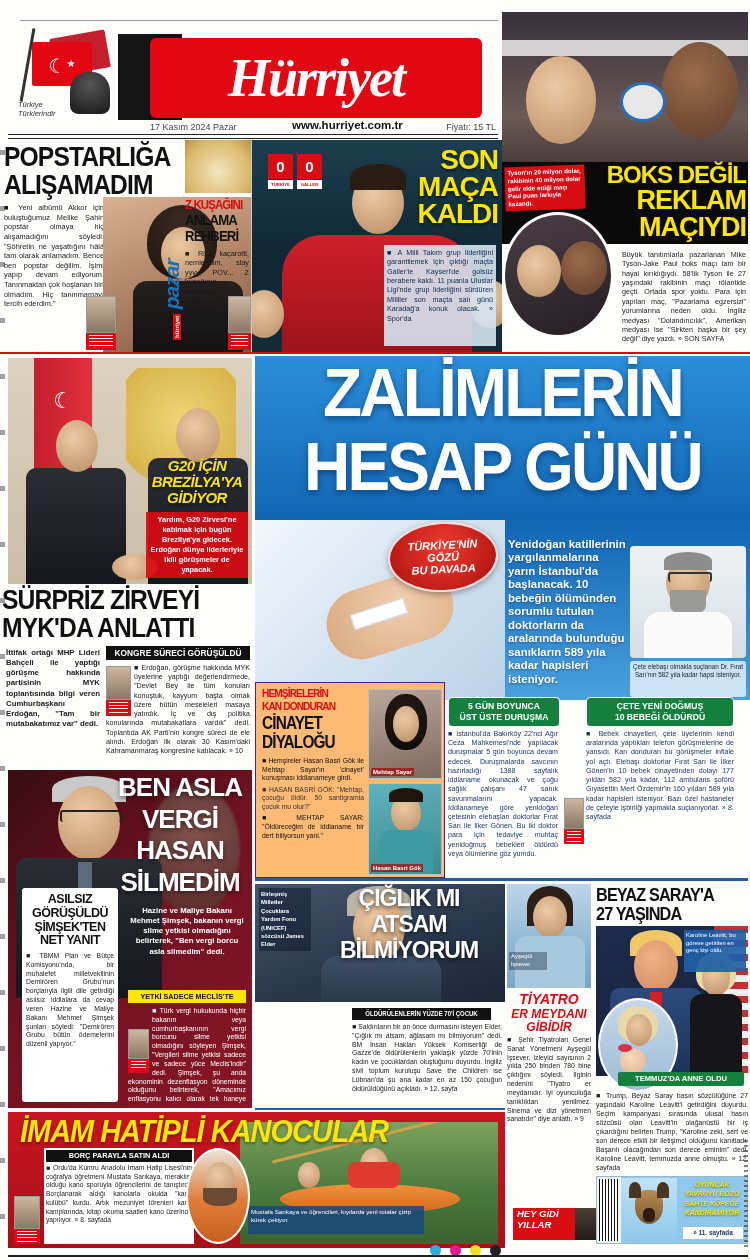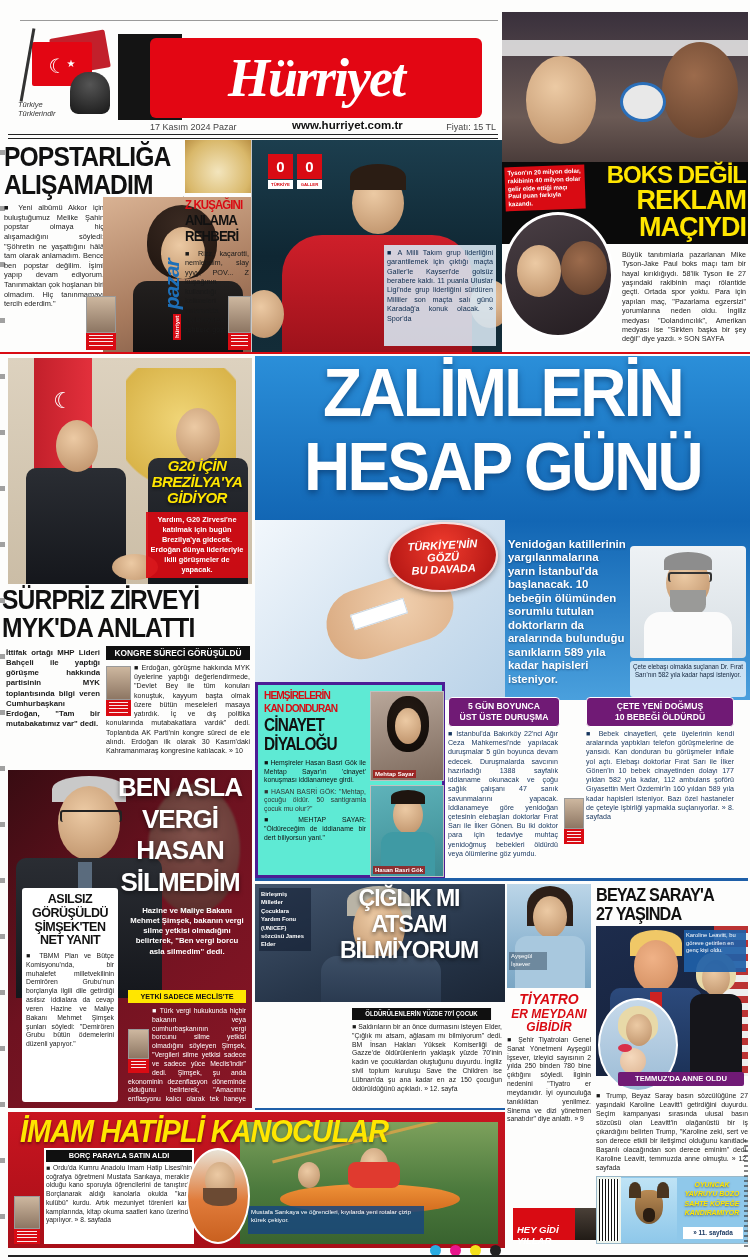--- a/index.html
+++ b/index.html
@@ -11,21 +11,21 @@
   .hl{font-weight:bold;letter-spacing:-1px;}
   .cx{transform:scaleX(.88);transform-origin:left top;}
   .cxc{transform:scaleX(.94);transform-origin:center top;}
   .head{border-radius:50%;background:radial-gradient(circle at 42% 35%,#eccaa4,#b98c64);}
   .suit{background:linear-gradient(180deg,#2a2d33,#15171c);border-radius:10px 10px 0 0;}
   .colphoto{position:absolute;}
   .cp-img{height:68%;background:linear-gradient(180deg,#cdb79f,#8d7663);border:1px solid #9a9a9a;box-sizing:border-box;}
   .cp-plate{height:32%;background:#d90b13;position:relative;}
   .cp-plate::after{content:"";position:absolute;inset:2px 3px;
       background:repeating-linear-gradient(180deg,rgba(255,255,255,.9) 0 1px,transparent 1px 3.2px);}
-  .redbar{background:#701a75;color:#fff;font-weight:bold;text-align:center;}
+  .redbar{background:#15803d;color:#fff;font-weight:bold;text-align:center;}
   .blackbar{background:#101010;color:#fff;font-weight:bold;text-align:center;}
   .vline{position:absolute;width:1px;background:#c9c9c9;}
 </style>
 </head>
 <body>
 
 <div class="page">
 
   <div class="abs" style="left:20px;top:20px;width:478px;height:1px;background:#9a9a9a"></div>
 
@@ -90,20 +90,25 @@
     <div class="abs" style="left:98px;top:24px;width:56px;height:26px;border-radius:50% 50% 0 0;background:#2b1d14"></div>
     <div class="abs head" style="left:-8px;top:150px;width:40px;height:48px"></div>
     <div class="abs head" style="left:218px;top:140px;width:40px;height:48px"></div>
   </div>
   <div class="abs" style="left:268px;top:154px;width:58px;height:40px">
     <div class="abs" style="left:0;top:0;width:25px;height:25px;background:#d90b13;color:#fff;font-weight:bold;font-size:15px;text-align:center;line-height:25px">0</div>
     <div class="abs" style="left:29px;top:0;width:25px;height:25px;background:#d90b13;color:#fff;font-weight:bold;font-size:15px;text-align:center;line-height:25px">0</div>
     <div class="abs" style="left:0;top:26px;width:25px;height:9px;background:#fff;color:#d90b13;font-size:4.3px;font-weight:bold;text-align:center;line-height:9px">TÜRKİYE</div>
     <div class="abs" style="left:29px;top:26px;width:25px;height:9px;background:#fff;color:#d90b13;font-size:4.3px;font-weight:bold;text-align:center;line-height:9px">GALLER</div>
   </div>
+  <div class="abs" style="left:374px;top:146px;width:124px;text-align:right;color:#ffe600;font-weight:bold;font-size:28px;line-height:.97;letter-spacing:-1px;text-shadow:0 2px 3px rgba(0,0,0,.6)">
+    <div>SON</div>
+    <div>MAÇA</div>
+    <div>KALDI</div>
+  </div>
   <div class="abs bd" style="left:384px;top:245px;width:112px;height:101px;font-size:7.2px;color:#0d2b4e;background:rgba(214,228,240,.9);padding:3px;box-sizing:border-box;overflow:hidden">■ A Milli Takım grup liderliğini garantilemek için çıktığı maçta Galler'le Kayseri'de golsüz berabere kaldı. 11 puanla Uluslar Ligi'nde grup liderliğini sürdüren Milliler son maçta salı günü Karadağ'a konuk olacak. » Spor'da</div>
 
   <div class="photo" style="left:502px;top:12px;width:246px;height:150px;background:linear-gradient(180deg,#39303c,#6b5a55 70%,#4a3c3a)">
     <div class="abs" style="left:0;top:28px;width:246px;height:16px;background:rgba(235,235,235,.85)"></div>
     <div class="abs head" style="left:24px;top:44px;width:70px;height:88px"></div>
     <div class="abs head" style="left:160px;top:30px;width:76px;height:96px;background:radial-gradient(circle at 42% 35%,#9c6b4c,#5e3d2a)"></div>
     <div class="abs" style="left:118px;top:70px;width:40px;height:34px;border-radius:50%;background:#e8e8e8;border:3px solid #2a6fba"></div>
   </div>
   <div class="abs" style="left:502px;top:162px;width:246px;height:82px;background:#0a0a0a"></div>
   <div class="abs" style="left:556px;top:163px;width:190px;text-align:right;color:#ffe600;font-weight:bold;line-height:1.0;letter-spacing:-1px">
@@ -154,21 +159,21 @@
     <div>ÇETE YENİ DOĞMUŞ</div>
     <div>10 BEBEĞİ ÖLDÜRDÜ</div>
   </div>
   <div class="abs bd" style="left:448px;top:730px;width:110px;height:148px;font-size:7.1px;color:#16355e;overflow:hidden">■ İstanbul'da Bakırköy 22'nci Ağır Ceza Mahkemesi'nde yapılacak duruşmalar 5 gün boyunca devam edecek. Duruşmalarda savcının hazırladığı 1388 sayfalık iddianame okunacak ve çoğu sağlık çalışanı 47 sanık savunmalarını yapacak. İddianameye göre yenidoğan çetesinin elebaşları doktorlar Fırat Sarı ile İlker Gönen. Bu iki doktor para için tedaviye muhtaç yenidoğmuş bebekleri öldürdü veya ölümlerine göz yumdu.</div>
   <div class="abs bd" style="left:586px;top:730px;width:148px;height:148px;font-size:7.1px;color:#16355e;overflow:hidden">■ Bebek cinayetleri, çete üyelerinin kendi aralarında yaptıkları telefon görüşmelerine de yansıdı. Kan donduran bu görüşmeler infiale yol açtı. Elebaşı doktorlar Fırat Sarı ile İlker Gönen'in 10 bebek cinayetinden dolayı 177 yıldan 582 yıla kadar, 112 ambulans şoförü Gıyasettin Mert Özdemir'in 160 yıldan 589 yıla kadar hapisleri isteniyor. Bazı özel hastaneler de çeteyle işbirliği yapmakla suçlanıyorlar. » 8. sayfada</div>
   <div class="colphoto" style="left:564px;top:798px;width:20px;height:46px">
       <div class="cp-img"></div>
       <div class="cp-plate"></div>
     </div>
 
-  <div class="abs" style="left:255px;top:682px;width:190px;height:196px;background:#5eead4;border:3px solid #4c1d95;box-sizing:border-box">
+  <div class="abs" style="left:255px;top:682px;width:190px;height:196px;background:#fdba74;border:1px solid #4c1d95;box-sizing:border-box">
     <div class="abs hl cx" style="left:6px;top:4px;font-size:11.5px;color:#d90b13">HEMŞİRELERİN</div>
     <div class="abs hl cx" style="left:6px;top:17px;font-size:11.5px;color:#d90b13">KAN DONDURAN</div>
     <div class="abs hl cx" style="left:6px;top:30px;font-size:17.5px">CİNAYET</div>
     <div class="abs hl cx" style="left:6px;top:49px;font-size:17.5px">DİYALOĞU</div>
     <div class="abs" style="left:6px;top:74px;width:102px;height:116px;font-size:6.8px;line-height:1.26;text-align:justify;overflow:hidden">
       <div style="margin-bottom:3px">■ Hemşireler Hasan Basri Gök ile Mehtap Sayar'ın 'cinayet' konuşması iddianameye girdi.</div>
       <div style="margin-bottom:3px;color:#333">■ HASAN BASRİ GÖK: "Mehtap, çocuğu öldür. 50 santigramla çocuk mu olur?"</div>
       <div>■ MEHTAP SAYAR: "Öldüreceğim de iddianame bir dert biliyorsun yani."</div>
     </div>
     <div class="photo" style="left:112px;top:6px;width:72px;height:88px;background:linear-gradient(165deg,#b9a79a,#7d6a5d);border:1px solid #c0c0c0">
@@ -291,21 +296,21 @@
     <div class="abs" style="left:8px;top:52px;width:70px;height:52px;background:#a8c8de;border-radius:12px 12px 0 0"></div>
     <div class="abs" style="left:2px;top:68px;font-size:6px;color:#fff;background:rgba(40,60,80,.45);padding:1px 2px;line-height:1.3;width:34px">Ayşegül İşsever</div>
   </div>
   <div class="abs" style="left:505px;top:992px;width:88px;text-align:center;color:#d90b13;font-weight:bold;font-style:italic;line-height:1.12">
     <div style="font-size:14px">TİYATRO</div>
     <div style="font-size:12px">ER MEYDANI</div>
     <div style="font-size:12px">GİBİDİR</div>
   </div>
   <div class="abs bd" style="left:507px;top:1036px;width:84px;height:166px;font-size:6.8px;overflow:hidden">■ Şehir Tiyatroları Genel Sanat Yönetmeni Ayşegül İşsever, izleyici sayısının 2 yılda 250 binden 780 bine çıktığını söyledi. İlginin nedenini "Tiyatro er meydanıdır. İyi oyunculuğa tanıklıktan yenilmez. Sinema ve dizi yönetmen sanatıdır" diye anlattı. » 9</div>
   <div class="abs" style="left:513px;top:1208px;width:88px;height:32px;background:#d90b13;display:flex">
-    <div style="flex:1;color:#fff;font-weight:bold;font-style:italic;font-size:9.5px;line-height:1.2;padding:16px 0 0 4px">
+    <div style="flex:1;color:#fff;font-weight:bold;font-style:italic;font-size:9.5px;line-height:1.2;padding:0 0 0 4px">
       <div>HEY GİDİ</div>
       <div>YILLAR</div>
     </div>
     <div style="width:26px;background:linear-gradient(180deg,#4a4038,#211b16)"></div>
   </div>
 
   <div class="abs hl cx" style="left:596px;top:884px;font-size:18.5px">BEYAZ SARAY'A</div>
   <div class="abs hl cx" style="left:596px;top:903px;font-size:18.5px">27 YAŞINDA SÖZCÜ</div>
   <div class="photo" style="left:596px;top:926px;width:152px;height:150px;background:linear-gradient(160deg,#1d2c4c,#14203a)">
     <div class="abs" style="right:0;top:0;width:34px;height:150px;background:repeating-linear-gradient(180deg,#b33 0 7px,#eee 7px 14px)"></div>

